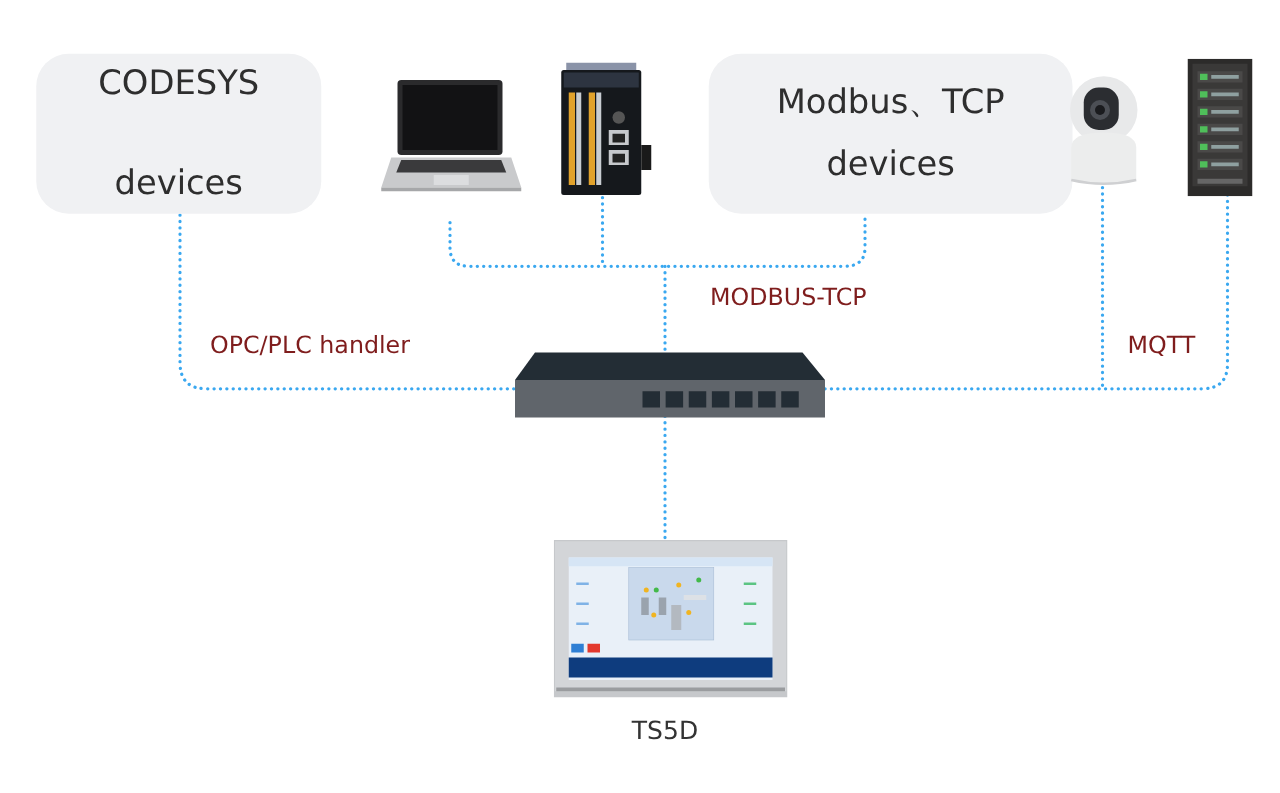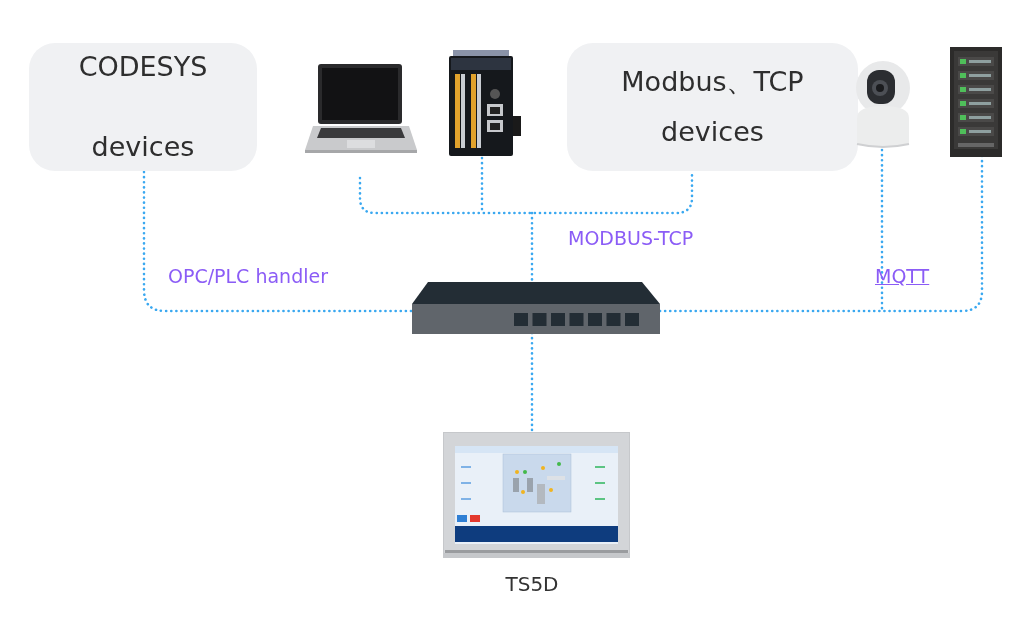--- a/index.html
+++ b/index.html
@@ -6,24 +6,24 @@
     body { width: 1024px; height: 634px; position: relative; overflow: hidden;
            font-family: "DejaVu Sans", "Liberation Sans", sans-serif; }
     .box {
       position: absolute; background: #f0f1f3; border-radius: 26px;
       display: flex; flex-direction: column; align-items: center; justify-content: center;
       color: #2e2e2e; font-size: 27px; line-height: 50px; text-align: center;
     }
     .box span { display: block; }
     #box-codesys { left: 29px; top: 43px; width: 228px; height: 128px; gap: 30px; }
     #box-modbus  { left: 567px; top: 43px; width: 291px; height: 128px; }
-    .proto { position: absolute; color: #8b5cf6; font-size: 19px; white-space: nowrap; }
+    .proto { position: absolute; color: #7f1d1d; font-size: 19px; white-space: nowrap; }
     #proto-opc   { left: 168px; top: 265px; }
     #proto-mb    { left: 568px; top: 227px; }
-    #proto-mqtt  { left: 875px; top: 265px; text-decoration: underline; }
+    #proto-mqtt  { left: 902px; top: 265px; }
     #hmi-label   { position: absolute; left: 0; width: 1064px; top: 572px; text-align: center;
                    font-size: 20px; color: #333333; }
     svg#wires { position: absolute; left: 0; top: 0; }
     .dev { position: absolute; }
   </style>
 </head>
 <body>
 
 <svg id="wires" width="1024" height="634">
   <g fill="none" stroke="#3aa8f0" stroke-width="2.6" stroke-dasharray="0.1 5" stroke-linecap="round">

